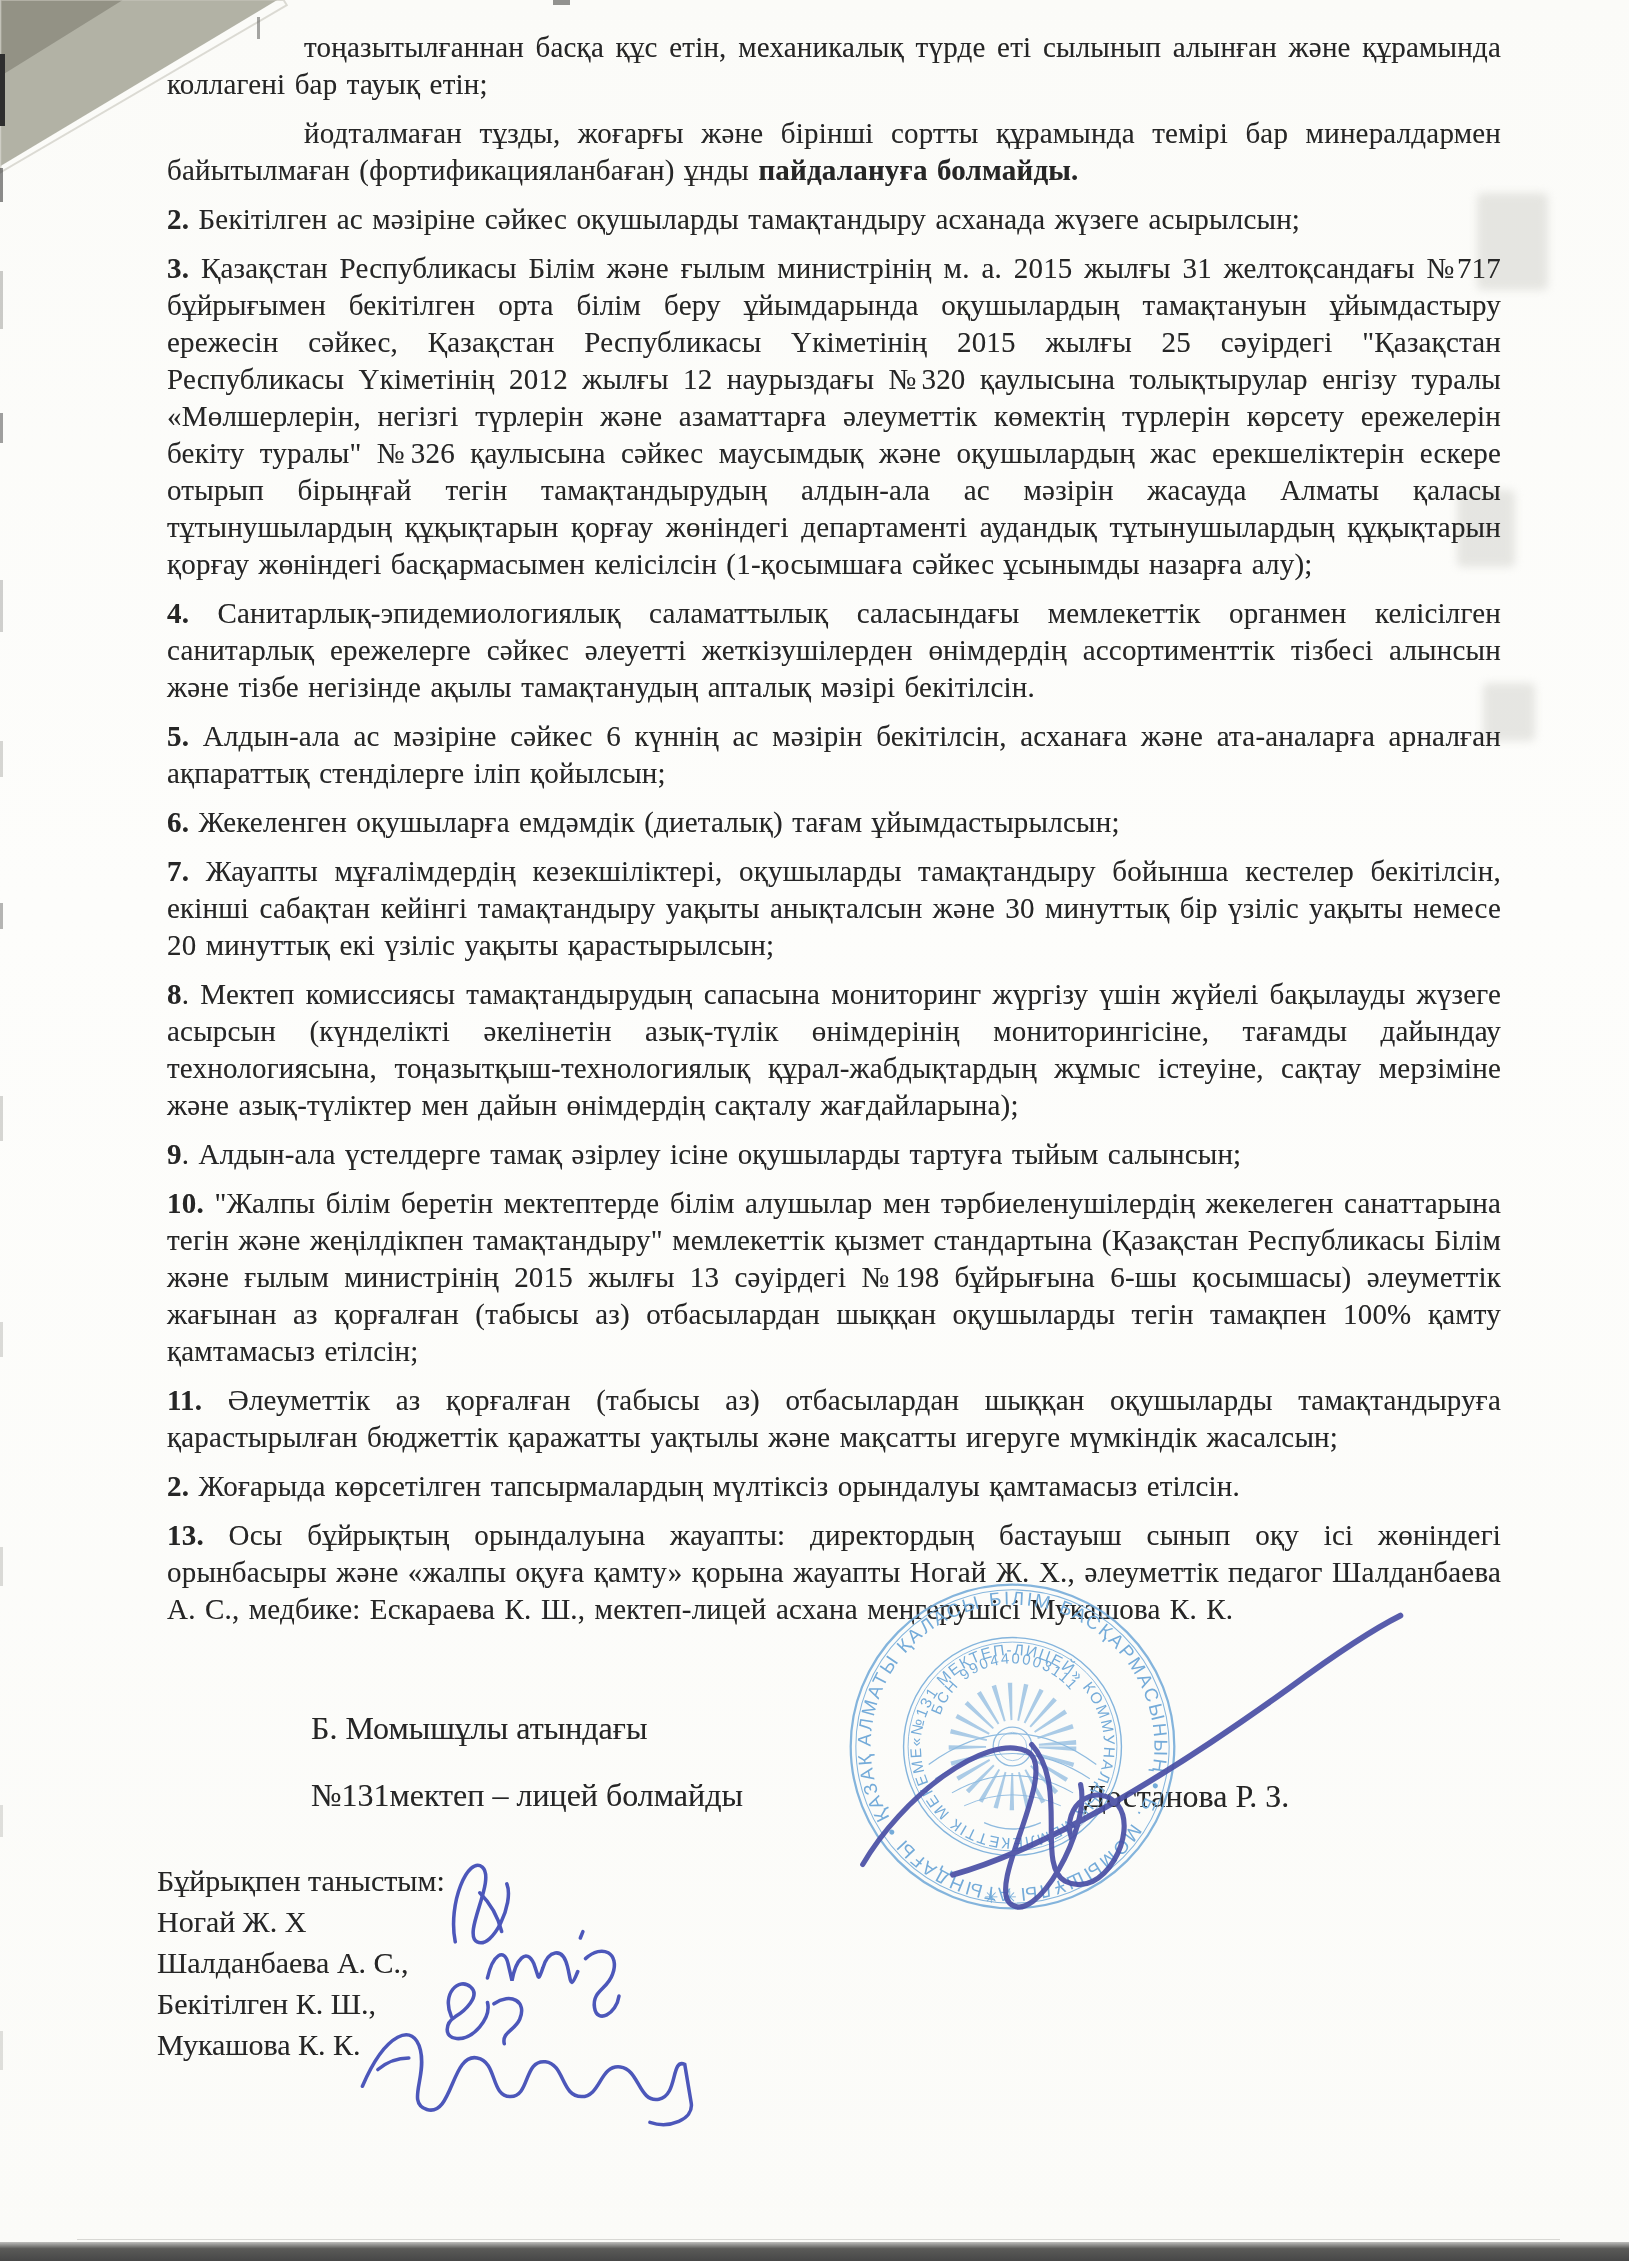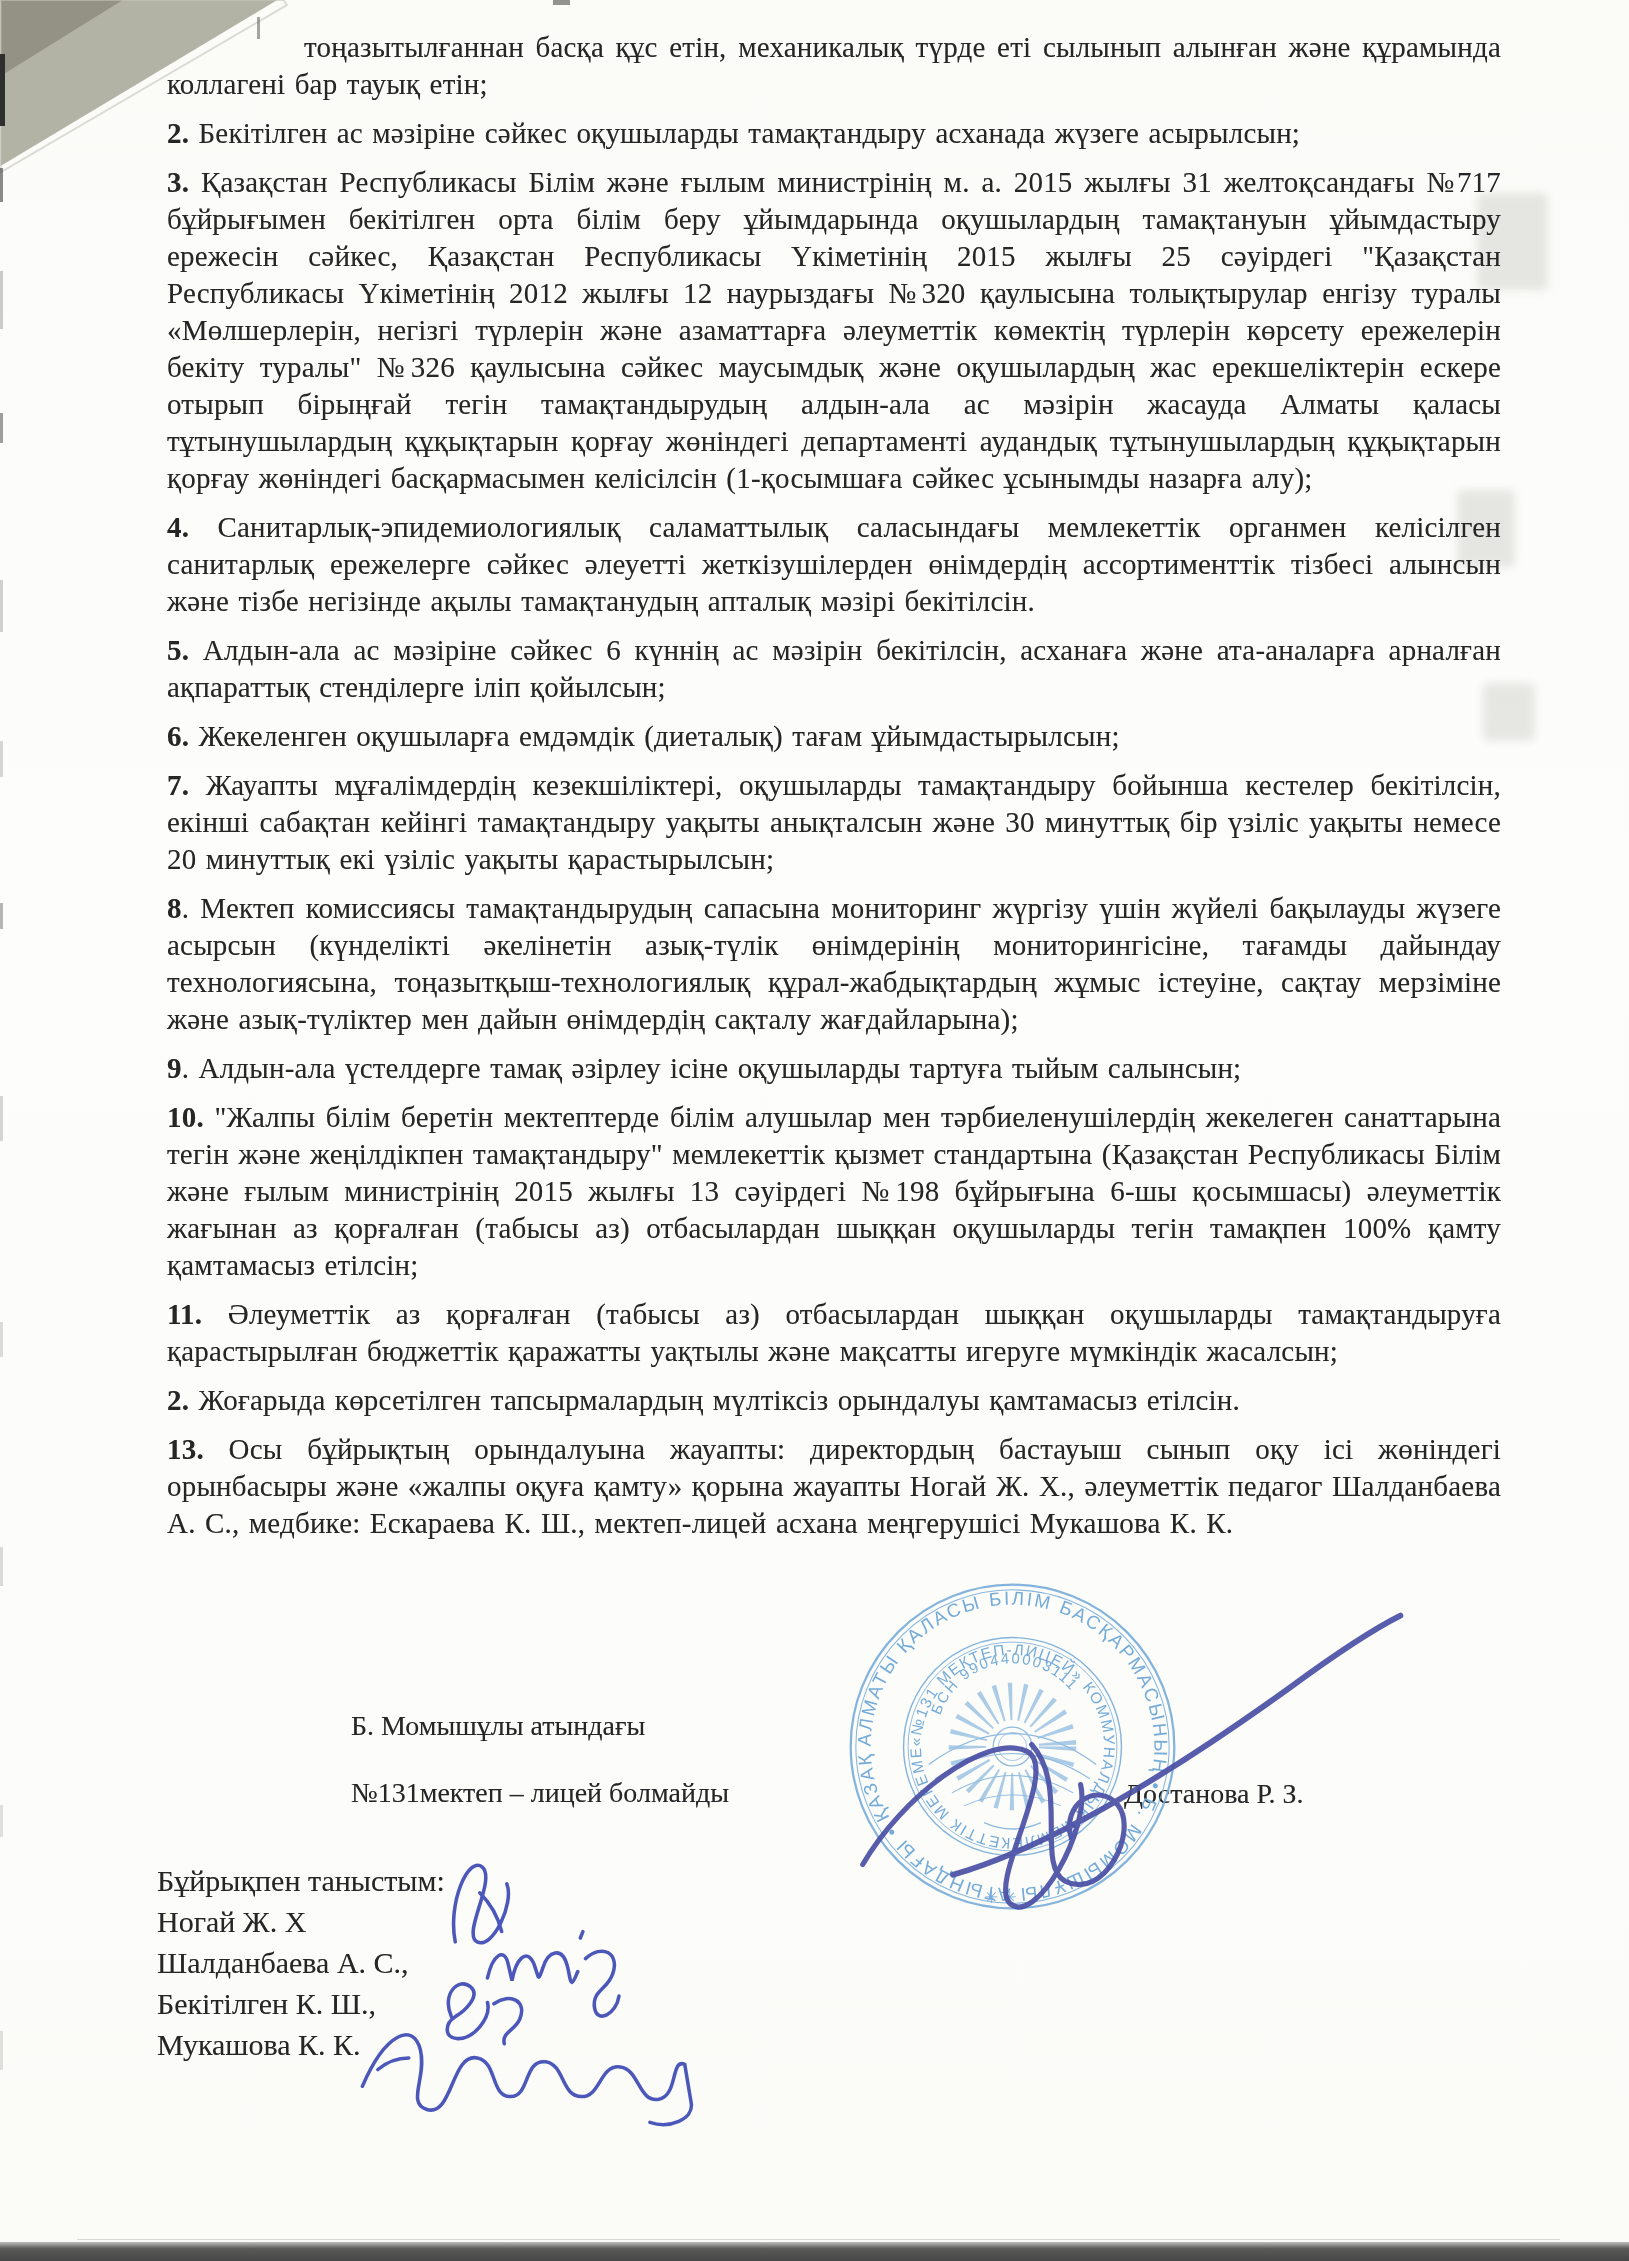--- a/index.html
+++ b/index.html
@@ -16,22 +16,22 @@
     position:absolute;left:155px;top:17px;width:1358px;
     font-size:29px;line-height:37px;text-align:justify;
     word-spacing:1.9px;letter-spacing:0.2px;
     color:#262626;
     text-shadow:0 0 0.6px rgba(40,40,40,.35);
   }
   .body-text p{margin:12px;}
   .body-text p.indent{text-indent:137px;}
   .bold{font-weight:bold;}
   
-  .dir-line{position:absolute;font-size:28px;color:#262626;white-space:nowrap;
-    text-shadow:0 0 0.6px rgba(40,40,40,.35);margin-left:40px;}
+  .dir-line{position:absolute;font-size:32px;color:#262626;white-space:nowrap;
+    text-shadow:0 0 0.6px rgba(40,40,40,.35);}
   .dir-1{left:311px;top:1710px;}
   .dir-2{left:311px;top:1777px;}
   .dir-name{left:1084px;top:1778px;}
   
   .ack{position:absolute;left:157px;top:1860px;font-size:30px;line-height:41px;color:#262626;
     text-shadow:0 0 0.6px rgba(40,40,40,.35);}
   .ack .t{font-weight:normal;}
   
   .edge-mark{position:absolute;left:0;background:#2e2e2e;}
   .edge-faint{position:absolute;left:0;background:#9a9a96;}
@@ -71,20 +71,21 @@
 
   <div style="position:absolute;left:257px;top:17px;width:3.2px;height:22px;background:#6b6b68;opacity:.6;"></div>
   <div style="position:absolute;left:553px;top:0;width:17px;height:4.5px;background:#4c4c4a;opacity:.6;"></div>
 
   <div class="ghost" style="left:1477px;top:193px;width:71px;height:97px;"></div>
   <div class="ghost" style="left:1457px;top:490px;width:58px;height:77px;"></div>
   <div class="ghost" style="left:1483px;top:683px;width:52px;height:58px;"></div>
 
   <div class="body-text">
       <p class="indent"><span>тоңазытылғаннан басқа құс етін, механикалық түрде еті сылынып алынған және құрамында коллагені бар тауық етін;</span></p>
+      <p class="indent"><span>йодталмаған тұзды, жоғарғы және бірінші сортты құрамында темірі бар минералдармен байытылмаған (фортификацияланбаған) ұнды </span><span class="bold">пайдалануға болмайды.</span></p>
       <p><span class="bold">2.</span><span> Бекітілген ас мәзіріне сәйкес оқушыларды тамақтандыру асханада жүзеге асырылсын;</span></p>
       <p><span class="bold">3.</span><span> Қазақстан Республикасы Білім және ғылым министрінің м. а. 2015 жылғы 31 желтоқсандағы №717 бұйрығымен бекітілген орта білім беру ұйымдарында оқушылардың тамақтануын ұйымдастыру ережесін сәйкес, Қазақстан Республикасы Үкіметінің 2015 жылғы 25 сәуірдегі "Қазақстан Республикасы Үкіметінің 2012 жылғы 12 наурыздағы  №320 қаулысына толықтырулар енгізу туралы «Мөлшерлерін, негізгі түрлерін және азаматтарға әлеуметтік көмектің түрлерін көрсету ережелерін бекіту туралы" №326 қаулысына сәйкес маусымдық және оқушылардың жас ерекшеліктерін ескере отырып бірыңғай тегін тамақтандырудың алдын-ала ас мәзірін жасауда Алматы қаласы тұтынушылардың құқықтарын қорғау жөніндегі департаменті аудандық тұтынушылардың құқықтарын қорғау жөніндегі басқармасымен келісілсін (1-қосымшаға сәйкес ұсынымды назарға алу);</span></p>
       <p><span class="bold">4.</span><span> Санитарлық-эпидемиологиялық саламаттылық саласындағы мемлекеттік органмен келісілген санитарлық ережелерге сәйкес әлеуетті жеткізушілерден өнімдердің ассортименттік тізбесі алынсын және тізбе негізінде ақылы тамақтанудың апталық мәзірі бекітілсін.</span></p>
       <p><span class="bold"> 5.</span><span> Алдын-ала ас мәзіріне сәйкес 6 күннің ас мәзірін бекітілсін, асханаға және ата-аналарға арналған ақпараттық стенділерге іліп қойылсын;</span></p>
       <p><span class="bold">6.</span><span> Жекеленген оқушыларға емдәмдік (диеталық) тағам ұйымдастырылсын;</span></p>
       <p><span class="bold">7.</span><span> Жауапты мұғалімдердің кезекшіліктері,  оқушыларды тамақтандыру бойынша кестелер бекітілсін, екінші сабақтан кейінгі тамақтандыру уақыты анықталсын және 30 минуттық бір үзіліс уақыты немесе 20 минуттық екі үзіліс уақыты қарастырылсын;</span></p>
       <p><span class="bold">8</span><span>. Мектеп комиссиясы тамақтандырудың сапасына мониторинг жүргізу үшін жүйелі бақылауды жүзеге асырсын (күнделікті әкелінетін азық-түлік өнімдерінің мониторингісіне, тағамды дайындау технологиясына, тоңазытқыш-технологиялық құрал-жабдықтардың жұмыс істеуіне, сақтау мерзіміне және азық-түліктер мен дайын өнімдердің сақталу жағдайларына);</span></p>
       <p><span class="bold">9</span><span>. Алдын-ала үстелдерге тамақ әзірлеу ісіне оқушыларды тартуға тыйым салынсын;</span></p>
       <p><span class="bold">10.</span><span> "Жалпы білім беретін мектептерде білім алушылар мен тәрбиеленушілердің жекелеген санаттарына тегін және жеңілдікпен тамақтандыру" мемлекеттік қызмет стандартына (Қазақстан Республикасы  Білім және ғылым министрінің 2015 жылғы  13 сәуірдегі №198 бұйрығына 6-шы қосымшасы) әлеуметтік жағынан аз қорғалған (табысы аз) отбасылардан шыққан оқушыларды тегін тамақпен 100% қамту қамтамасыз етілсін;</span></p>
       <p><span class="bold">11.</span><span> Әлеуметтік аз қорғалған (табысы аз) отбасылардан шыққан оқушыларды тамақтандыруға қарастырылған бюджеттік қаражатты уақтылы және мақсатты игеруге мүмкіндік жасалсын;</span></p>

